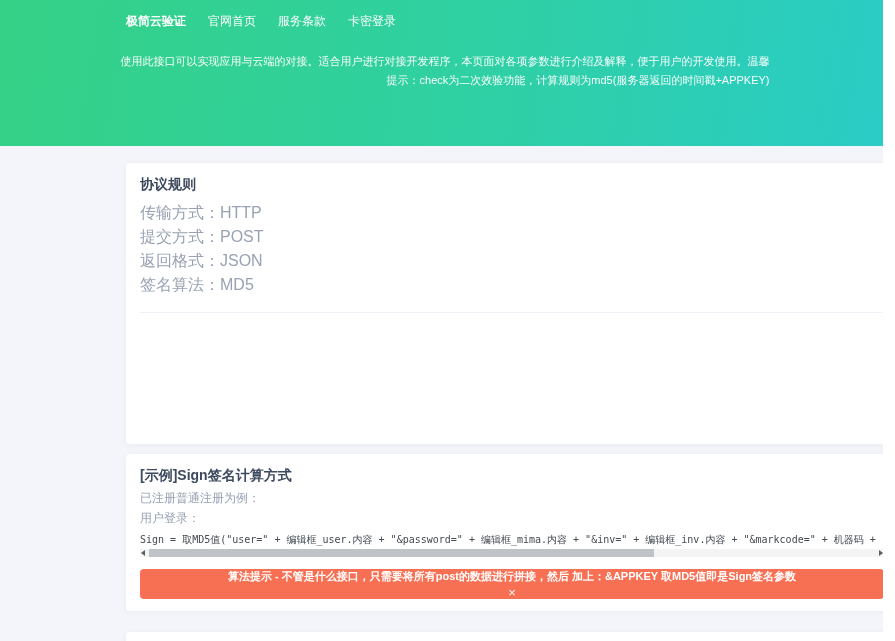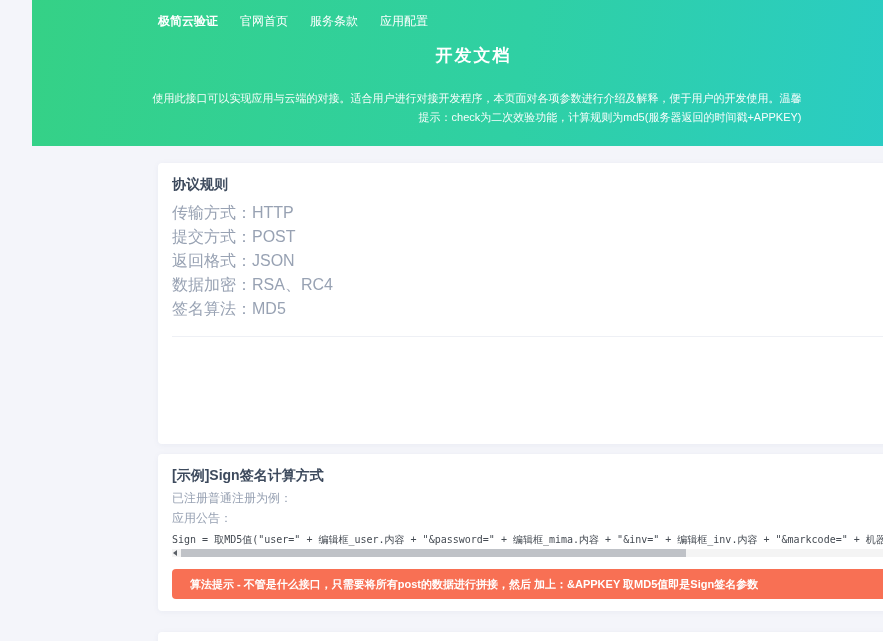--- a/index.html
+++ b/index.html
@@ -1,19 +1,19 @@
 <!DOCTYPE html>
 <html><head>
 <meta charset="utf-8">
 <style>
   * { margin:0; padding:0; box-sizing:border-box; }
   html,body { width:895px; height:641px; overflow:hidden; }
   body { font-family:"Liberation Sans","DejaVu Sans",sans-serif; background:#ffffff; }
   .viewport { position:relative; width:895px; height:641px; background:#fff; }
-  .content-col { position:absolute; left:0; top:0; width:883px; height:641px; background:#f4f5fa;padding-left:32px; }
+  .content-col { position:absolute; left:0; top:0; width:883px; height:641px; background:#f4f5fa; }
   .scroll-strip { position:absolute; right:0; top:0; width:12px; height:641px; background:#ffffff; }
 
   
   .hero {
     width:883px; height:146px; color:#fff;
     background:linear-gradient(100deg,#35d186 0%,#2fd0a4 55%,#2accc6 100%);
   }
   .hero nav { display:flex; align-items:center; gap:22px; padding:13px 0 0 126px; font-size:12px; }
   .hero nav a { color:#fff; text-decoration:none; cursor:pointer; }
   .hero nav .brand { font-weight:bold; }
@@ -47,60 +47,58 @@
   }
   .hscrollbar { position:relative; height:8px; background:#f4f4f4; margin-top:2px; }
   .hscrollbar .thumb { position:absolute; left:9px; top:0; width:505px; height:8px; background:#bfc2c7; }
   .arr { position:absolute; top:1px; width:0; height:0; border-top:3px solid transparent; border-bottom:3px solid transparent; }
   .arr-left  { left:1px;  border-right:4px solid #5a5f66; }
   .arr-right { right:1px; border-left:4px solid #5a5f66; }
 
   .alert {
     margin-top:12px; height:30px; border-radius:4px; background:#f87054;
     display:flex; align-items:center; justify-content:space-between;
-    padding:0 18px; color:#fff;
+    padding:0 18px; color:#fff;flex-direction:column;
   }
   .alert .alert-text { font-size:11px; font-weight:bold; white-space:nowrap; overflow:hidden; }
   .alert .close { font-size:13px; cursor:pointer; line-height:1; opacity:.95; }
 
   .card-peek { margin-top:21px; height:20px; border-radius:4px 4px 0 0; }
 </style>
 </head>
 <body>
 
 <div class="viewport">
   <div class="content-col">
 
     <header class="hero">
       <nav>
         <a class="brand">极简云验证</a>
         <a>官网首页</a>
         <a>服务条款</a>
-        <a>应用配置</a>
+        <a>卡密登录</a>
       </nav>
-      <h1>开发文档</h1>
       <p class="subtitle">使用此接口可以实现应用与云端的对接。适合用户进行对接开发程序，本页面对各项参数进行介绍及解释，便于用户的开发使用。温馨提示：check为二次效验功能，计算规则为md5(服务器返回的时间戳+APPKEY)</p>
     </header>
 
     <main>
 
       <section class="card card-protocol">
         <h2>协议规则</h2>
         <p class="rule">传输方式：HTTP</p>
         <p class="rule">提交方式：POST</p>
         <p class="rule">返回格式：JSON</p>
-        <p class="rule">数据加密：RSA、RC4</p>
         <p class="rule">签名算法：MD5</p>
         <hr class="card-divider">
       </section>
 
       <section class="card card-sign">
         <h2>[示例]Sign签名计算方式</h2>
         <p class="intro-line">已注册普通注册为例：</p>
-        <p class="intro-line">应用公告：</p>
+        <p class="intro-line">用户登录：</p>
         <div class="code-line">Sign = 取MD5值("user=" + 编辑框_user.内容 + "&amp;password=" + 编辑框_mima.内容 + "&amp;inv=" + 编辑框_inv.内容 + "&amp;markcode=" + 机器码 + "&amp;t=</div>
         <div class="hscrollbar">
           <span class="arr arr-left"></span>
           <span class="thumb"></span>
           <span class="arr arr-right"></span>
         </div>
         <div class="alert">
           <span class="alert-text">算法提示 - 不管是什么接口，只需要将所有post的数据进行拼接，然后 加上：&amp;APPKEY 取MD5值即是Sign签名参数</span>
           <span class="close">×</span>
         </div>

